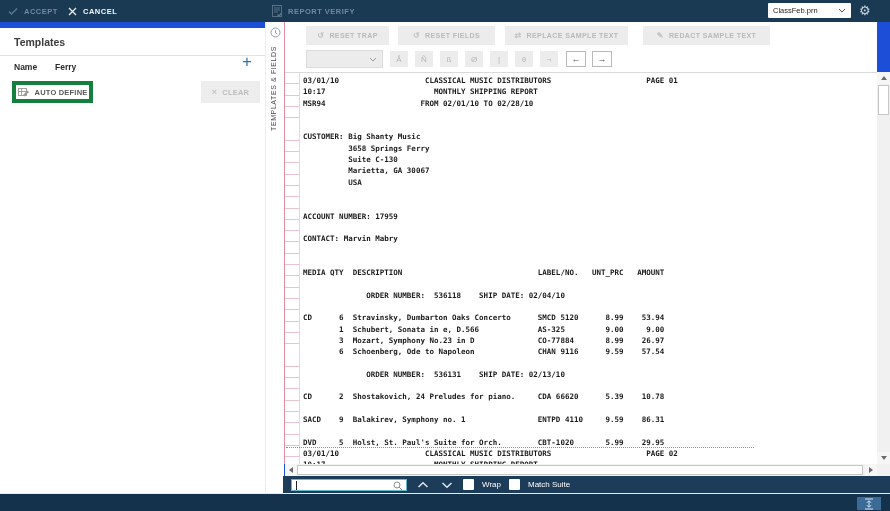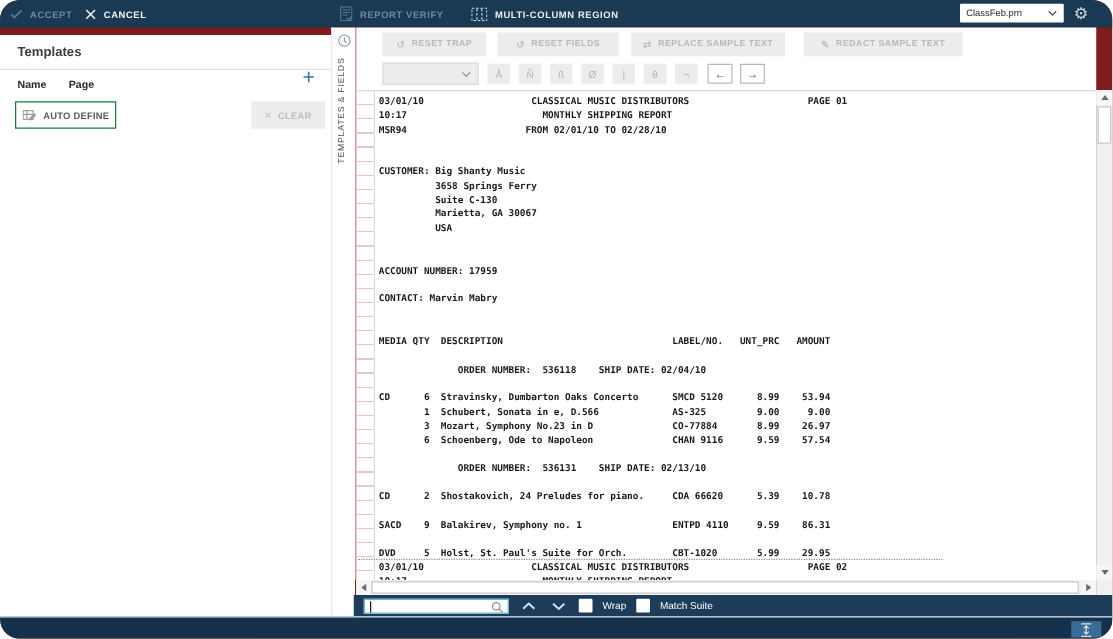--- a/index.html
+++ b/index.html
@@ -1,18 +1,18 @@
 <!DOCTYPE html>
 <html><head>
 <meta charset="utf-8">
 <style>
   * { box-sizing: border-box; margin: 0; padding: 0; }
   html,body { width:890px; height:511px; }
   body { font-family:"Liberation Sans",sans-serif; background:#fff; }
-  .app { position:relative; width:890px; height:511px; overflow:hidden; background:#7f1d1d;border-radius:16px; }
+  .app { position:relative; width:890px; height:511px; overflow:hidden; background:#1d4ed8; }
 
   
   .topbar { position:absolute; left:0; top:0; width:890px; height:22px; background:#1a3a54; }
   .tbitem { position:absolute; top:0; height:22px; display:flex; align-items:center; gap:6px;
             font-size:7.5px; font-weight:700; letter-spacing:.5px; cursor:default; }
   .tb-accept { left:8px;  color:#72889e; }
   .tb-cancel { left:68px; color:#f4f7fa; }
   .tab-trapping { left:177px; width:86px; justify-content:center; background:#2d6190; color:#ffffff; }
   .tab-verify   { left:272px; color:#72889e; }
   .tab-multi    { left:377px; color:#e9eef3; }
@@ -22,21 +22,21 @@
   .gear { position:absolute; left:859px; top:2px; font-size:13px; color:#c9d3dc; line-height:18px; }
 
   
   .sidebar { position:absolute; left:0; top:28px; width:265px; height:472px; background:#fff; }
   .sb-title { position:absolute; left:14px; top:8px; font-size:10.5px; font-weight:700; color:#3c3c3c; }
   .sb-divider { position:absolute; left:0; right:0; top:27px; border-top:1px solid #e4e4e4; }
   .sb-col { position:absolute; top:34px; font-size:8.5px; font-weight:700; color:#2b2b2b; }
   .sb-name { left:14px; } .sb-role { left:55px; }
   .sb-add { position:absolute; right:13px; top:25px; font-size:17px; font-weight:400; color:#2f74ad; line-height:17px; }
   .btn-autodefine { position:absolute; left:12px; top:53px; width:81px; height:22px; background:#fff;
-                    border:1px solid #15803d; display:flex; align-items:center; justify-content:center;
+                    border:4px solid #15803d; display:flex; align-items:center; justify-content:center;
                     gap:5px; font-size:7.5px; font-weight:700; color:#585858; letter-spacing:.2px; }
   .btn-clear { position:absolute; left:201px; top:53px; width:59px; height:22px; background:#ededed;
                border:none; color:#bdbdbd; display:flex; align-items:center; justify-content:center;
                gap:5px; font-size:7.5px; font-weight:700; letter-spacing:.2px; }
   .clear-x { font-size:9px; color:#c6c6c6; }
 
   
   .strip { position:absolute; left:265px; top:22px; width:19px; height:472px; background:#fff; border-left:1px solid #ededed; }
   .strip-pin { position:absolute; left:4px; top:5px; }
   .strip-label { position:absolute; left:4px; top:24px; writing-mode:vertical-rl; transform:rotate(180deg);
@@ -135,41 +135,34 @@
       <span>CANCEL</span>
     </div>
     <div class="tbitem tab-verify">
       <svg width="10" height="12" viewBox="0 0 10 12" fill="none" stroke="#5d7689">
           <rect x="0.5" y="0.5" width="9" height="11" stroke-width="0.9"></rect>
           <path d="M2 3 H8 M2 5 H8 M2 7 H6" stroke-width="0.9"></path>
           <path d="M5.5 9.5 L7 11 L9.5 8" stroke-width="1.2"></path>
         </svg>
       <span>REPORT VERIFY</span>
     </div>
-    <div class="tbitem tab-multi">
-      <svg width="13" height="11" viewBox="0 0 13 11" fill="none" stroke="#d3dde7">
-          <rect x="0.5" y="0.5" width="12" height="10" stroke-dasharray="2 1.4" stroke-width="0.9"></rect>
-          <path d="M4.5 1 V10 M8.5 1 V10" stroke-dasharray="2 1.4" stroke-width="0.9"></path>
-        </svg>
-      <span>MULTI-COLUMN REGION</span>
-    </div>
     <div class="file-select">
       <span>ClassFeb.prn</span>
       <svg width="8" height="5" viewBox="0 0 8 5">
           <path d="M1 1 L4 4 L7 1" fill="none" stroke="#555" stroke-width="1"></path>
         </svg>
     </div>
     <span class="gear">⚙</span>
   </header>
 
   <aside class="sidebar">
     <div class="sb-title">Templates</div>
     <div class="sb-divider"></div>
     <div class="sb-col sb-name">Name</div>
-    <div class="sb-col sb-role">Page</div>
+    <div class="sb-col sb-role">Ferry</div>
     <div class="sb-add">+</div>
     <button class="btn-autodefine">
       <svg width="12" height="11" viewBox="0 0 12 11" fill="none" stroke="#9a9a9a">
           <rect x="0.5" y="1.5" width="8" height="7" stroke-width="0.9"></rect>
           <path d="M0.5 4.5 H8.5 M3.5 1.5 V8.5" stroke-width="0.9"></path>
           <path d="M6.5 9.5 L11 5 L9.5 3.5 L5 8 Z" fill="#9a9a9a" stroke="none"></path>
         </svg>
       <span>AUTO DEFINE</span>
     </button>
     <button class="btn-clear">

